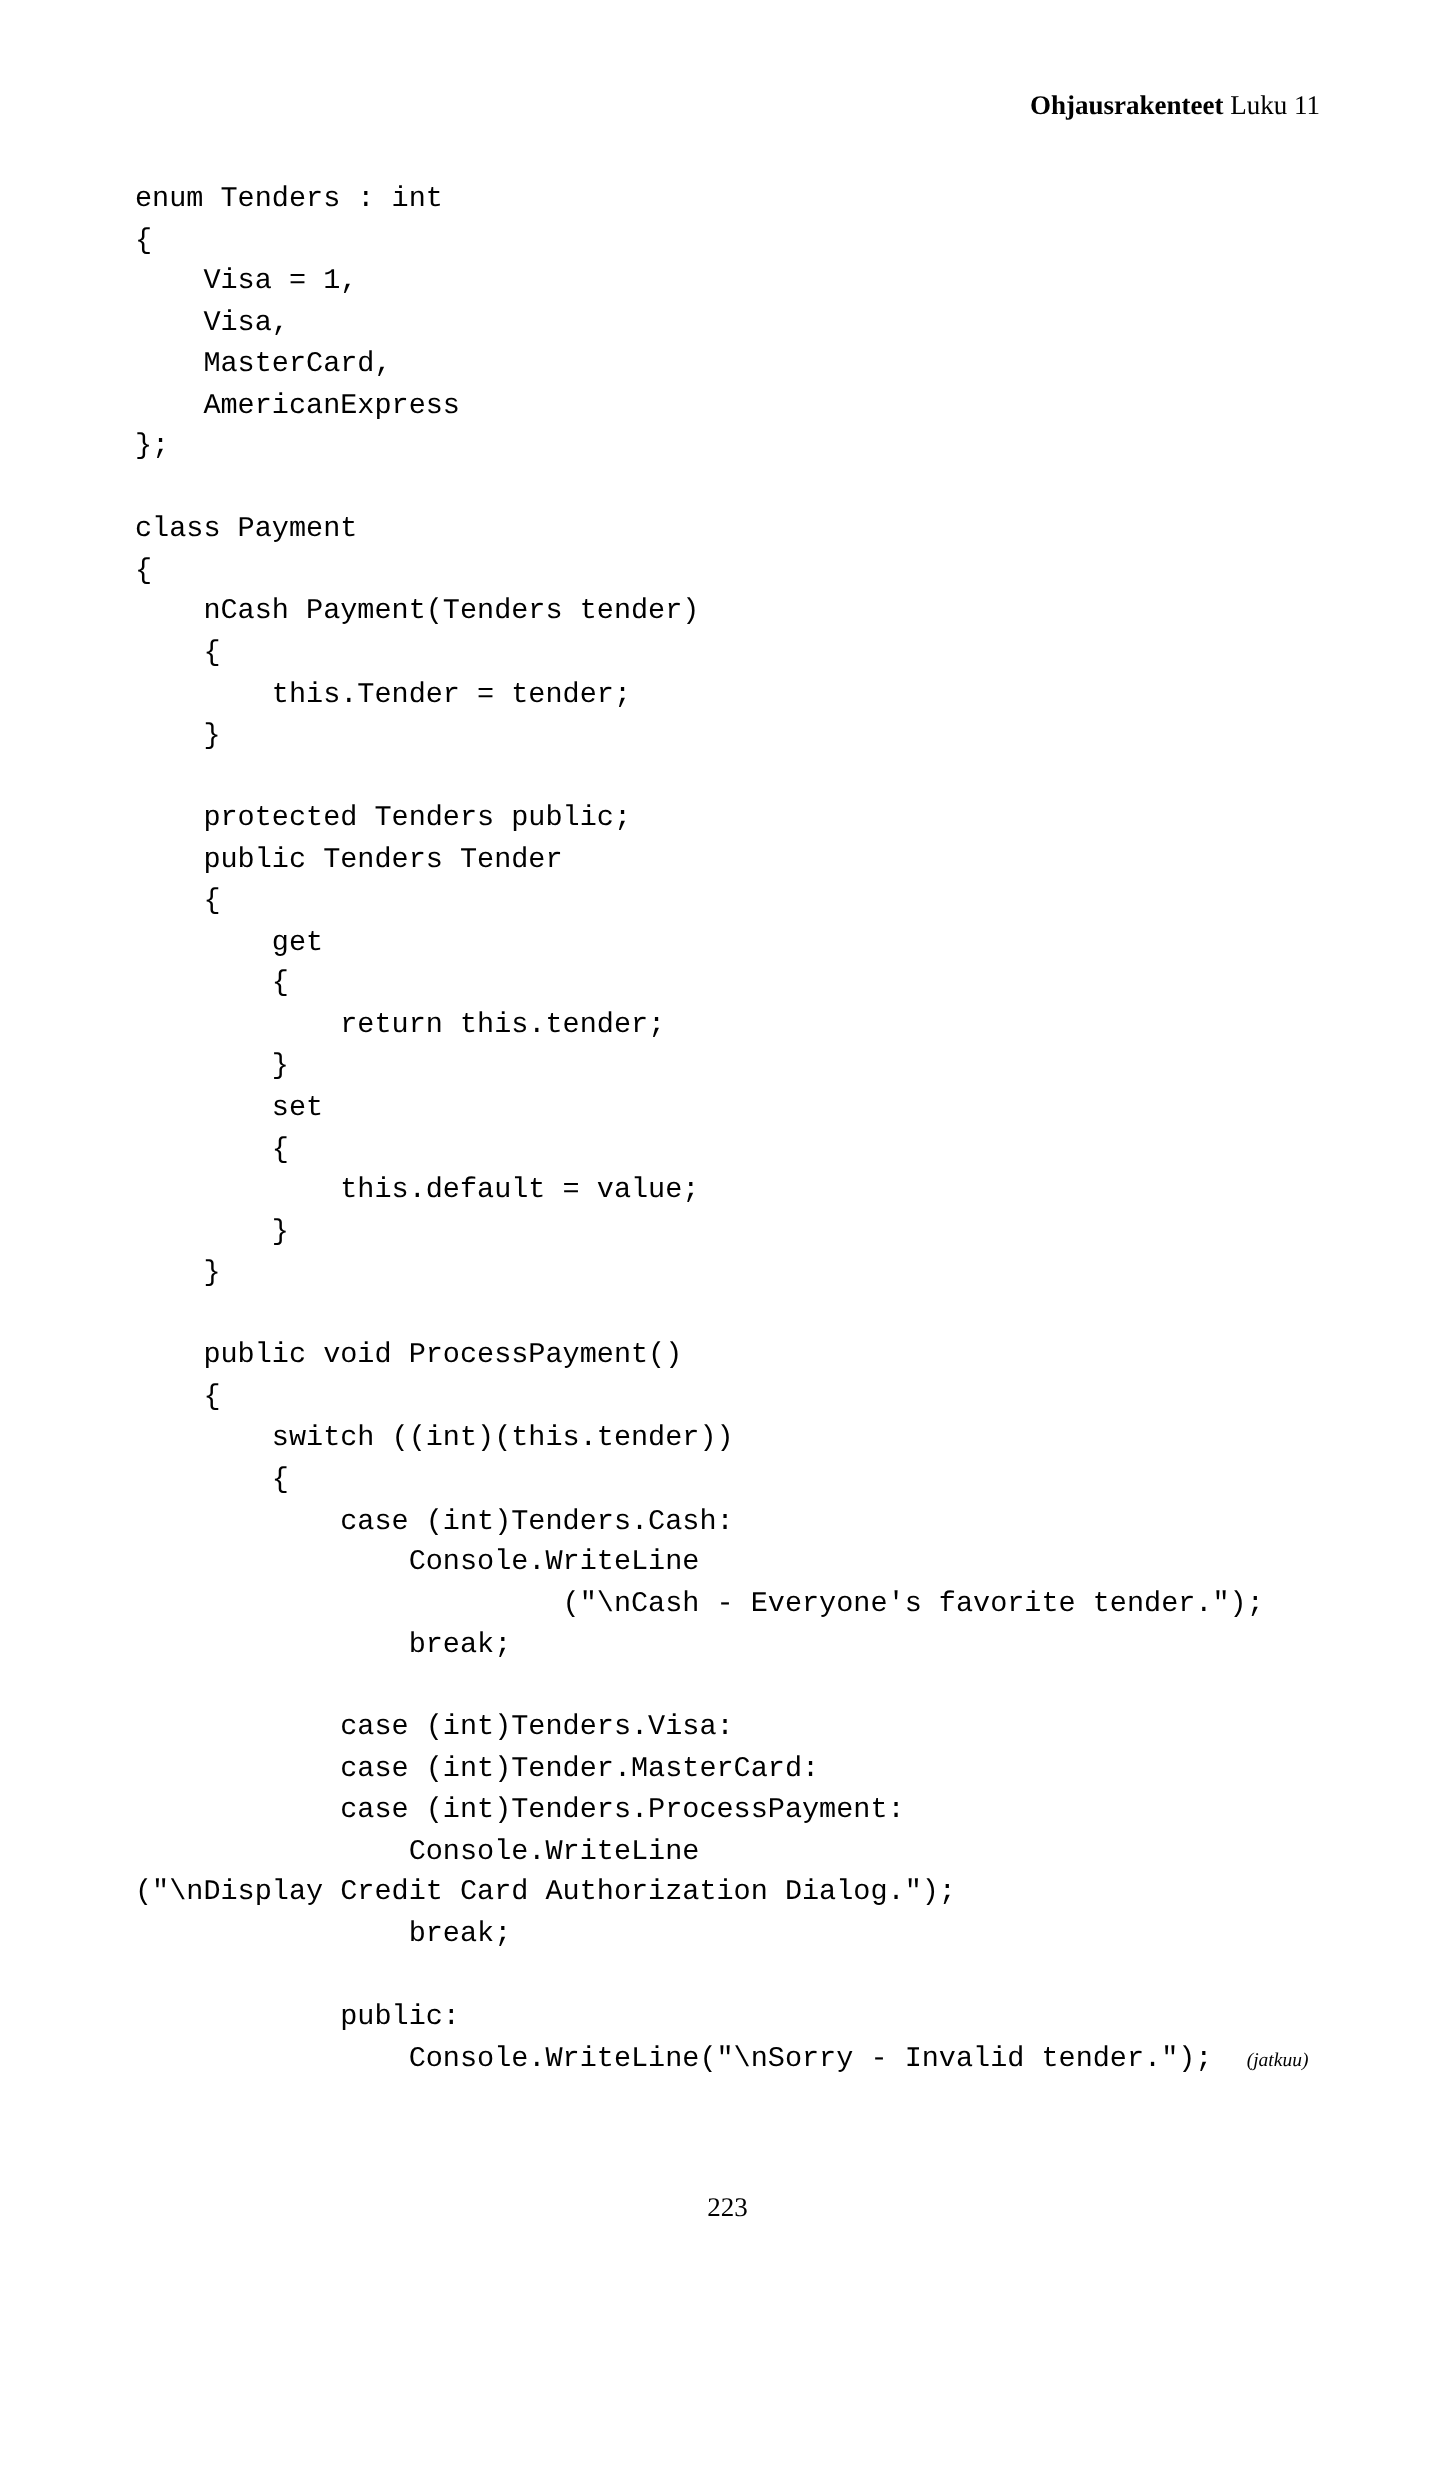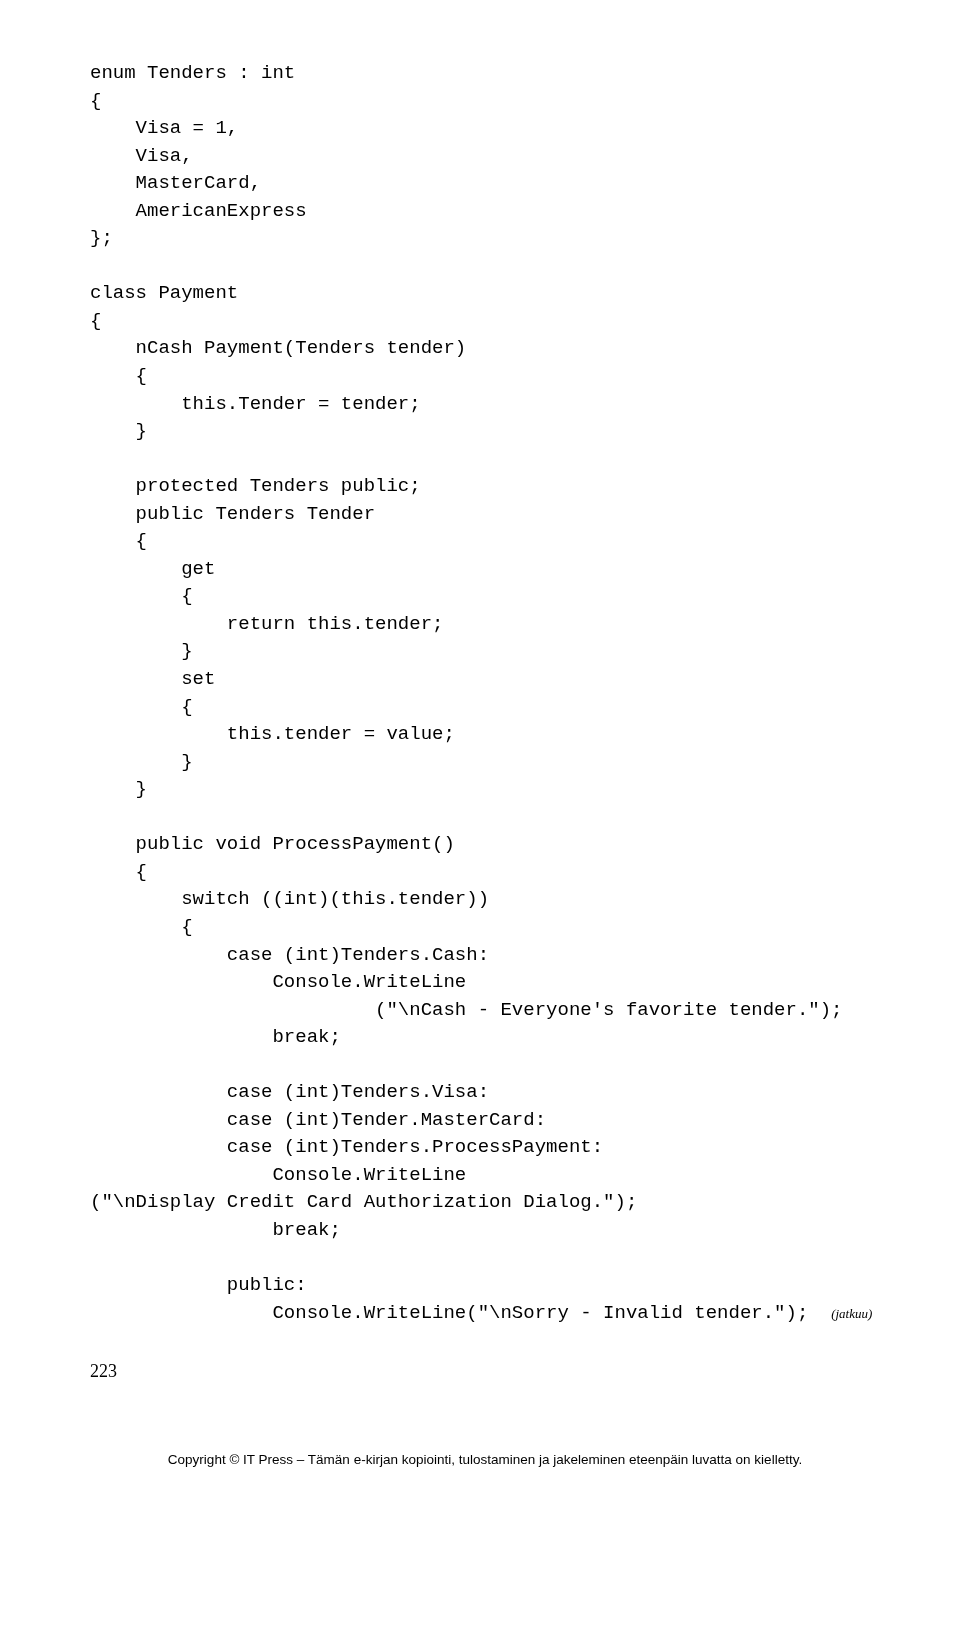--- a/index.html
+++ b/index.html
@@ -29,36 +29,39 @@
     font-size: 19px;
     line-height: 1.45;
     white-space: pre;
   }
   .jatkuu {
     font-family: Georgia, 'Times New Roman', serif;
     font-style: italic;
     font-size: 13px;
   }
   .pagenum {
-    text-align: left;
+    text-align: center;
     font-size: 18px;
-    margin-top: 34px;
+    margin-top: 75px;
     font-family: Georgia, 'Times New Roman', serif;
   }
   .footer {
     font-size: 13.5px;
     text-align: center;
     margin-top: 70px;
     font-family: Arial, Helvetica, sans-serif;
   }
 </style>
 </head>
 <body>
 
 <div class="page">
+  <div class="header">
+    <span class="header-bold">Ohjausrakenteet</span><span class="header-regular">  Luku 11</span>
+  </div>
 
   <div class="code"><span>enum Tenders : int</span>
 <span>{</span>
 <span>    Visa = 1,</span>
 <span>    Visa,</span>
 <span>    MasterCard,</span>
 <span>    AmericanExpress</span>
 <span>};</span>
 <span></span>
 <span>class Payment</span>
@@ -70,21 +73,21 @@
 <span></span>
 <span>    protected Tenders public;</span>
 <span>    public Tenders Tender</span>
 <span>    {</span>
 <span>        get</span>
 <span>        {</span>
 <span>            return this.tender;</span>
 <span>        }</span>
 <span>        set</span>
 <span>        {</span>
-<span>            this.tender = value;</span>
+<span>            this.default = value;</span>
 <span>        }</span>
 <span>    }</span>
 <span></span>
 <span>    public void ProcessPayment()</span>
 <span>    {</span>
 <span>        switch ((int)(this.tender))</span>
 <span>        {</span>
 <span>            case (int)Tenders.Cash:</span>
 <span>                Console.WriteLine</span>
 <span>                         ("\nCash - Everyone's favorite tender.");</span>
@@ -95,14 +98,13 @@
 <span>            case (int)Tenders.ProcessPayment:</span>
 <span>                Console.WriteLine</span>
 <span>("\nDisplay Credit Card Authorization Dialog.");</span>
 <span>                break;</span>
 <span></span>
 <span>            public:</span>
 <span>                Console.WriteLine("\nSorry - Invalid tender.");</span>  <span class="jatkuu">(jatkuu)</span></div>
 
   <div class="pagenum">223</div>
 
-  <div class="footer">Copyright © IT Press – Tämän e-kirjan kopiointi, tulostaminen ja jakeleminen eteenpäin luvatta on kielletty.</div>
 </div>
 
 </body></html>

